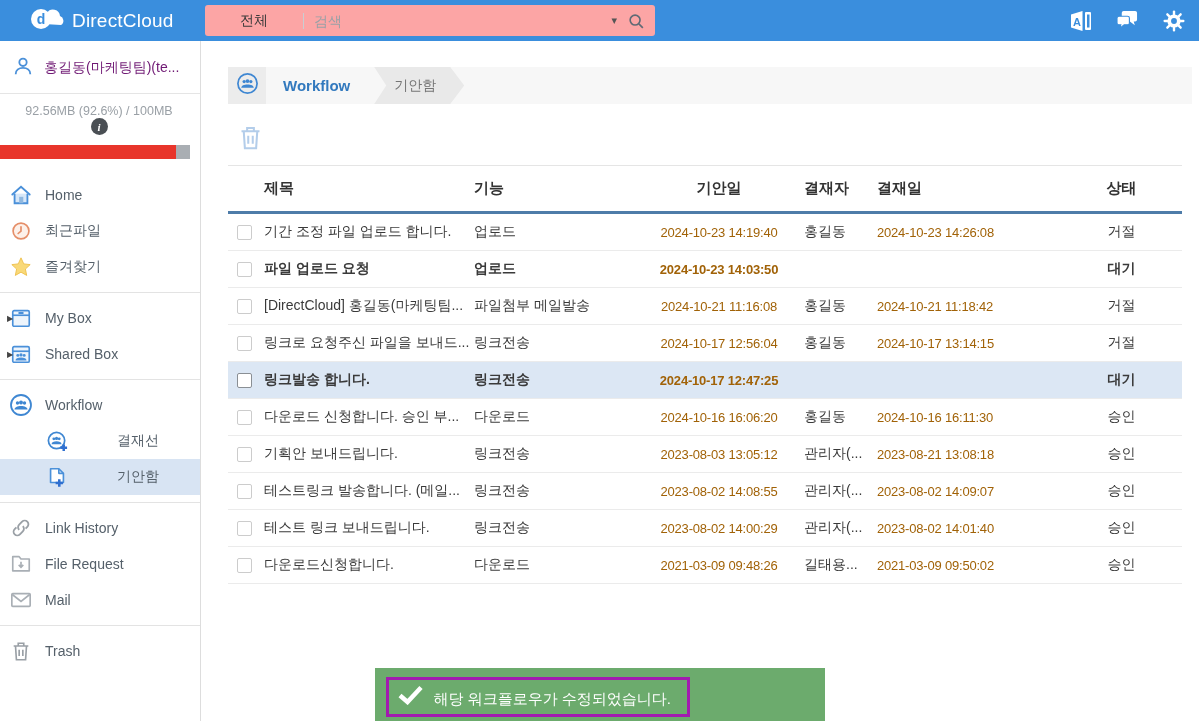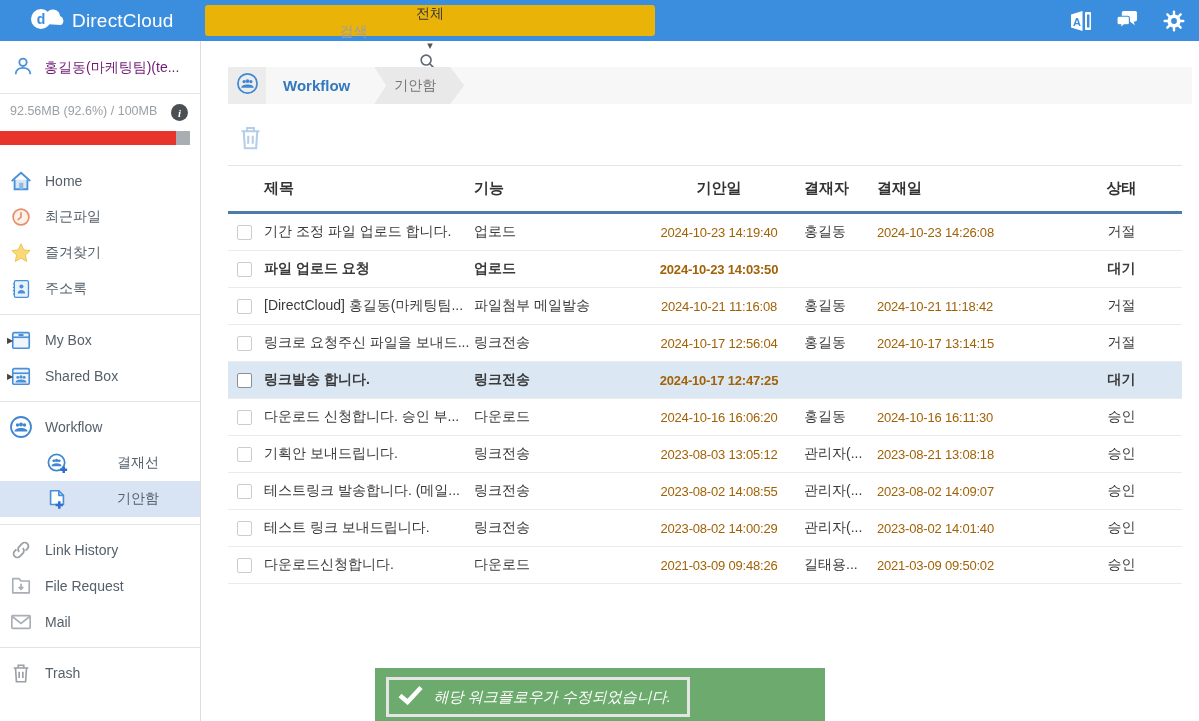--- a/index.html
+++ b/index.html
@@ -3,40 +3,40 @@
 <meta charset="utf-8">
 <style>
   * { box-sizing: border-box; margin: 0; padding: 0; }
   html,body { width:1199px; height:721px; overflow:hidden; background:#fff;
     font-family:"Liberation Sans","DejaVu Sans",sans-serif; }
 
   
   .topbar { position:relative; height:41px; background:#3a8edd; display:flex; align-items:center; }
   .logo { display:flex; align-items:center; margin-left:30px; width:165px; }
   .logo-text { color:#fff; font-size:19px; font-weight:400; margin-left:8px; letter-spacing:.2px; }
-  .searchbox { position:absolute; left:205px; top:5px; width:450px; height:31px; background:#eab308;
-    border-radius:3px; display:flex; align-items:center;flex-direction:column; }
+  .searchbox { position:absolute; left:205px; top:5px; width:450px; height:31px; background:#fca5a5;
+    border-radius:3px; display:flex; align-items:center; }
   .search-scope { width:98px; text-align:center; font-size:14px; color:#3a3a3a; cursor:pointer; }
   .search-divider { width:1px; height:16px; background:#c9ced3; }
   .search-input { flex:1; border:none; outline:none; font-size:14px; padding:0 10px;
     font-family:inherit; color:#333; background:transparent; }
   .search-input::placeholder { color:#9aa0a6; }
   .search-caret { color:#555; font-size:11px; padding:0 6px; cursor:pointer; }
   .search-btn { padding:0 10px 0 4px; display:flex; align-items:center; cursor:pointer; }
   .top-icons { margin-left:auto; display:flex; align-items:center; gap:24px; padding-right:14px; }
   .top-icon { cursor:pointer; display:flex; align-items:center; }
 
   
   .layout { display:flex; height:680px; }
 
   
   .sidebar { width:201px; border-right:1px solid #ddd; background:#fff; flex-shrink:0; }
   .user-row { display:flex; align-items:center; padding:14px 10px 12px 12px; border-bottom:1px solid #e5e5e5; }
   .user-name { margin-left:10px; font-size:14px; color:#701a75; white-space:nowrap; overflow:hidden; }
-  .storage-row { display:flex; justify-content:space-between; padding:10px 12px 8px 10px; }
+  .storage-row { display:flex; align-items:center; justify-content:space-between; padding:10px 12px 8px 10px;flex-direction:column; }
   .storage-text { font-size:12.5px; color:#9aa0a6; }
   .info-icon { width:17px; height:17px; border-radius:50%; background:#4a4f54; color:#fff;
     font-size:11px; font-weight:bold; display:flex; align-items:center; justify-content:center;
     font-family:"Liberation Serif","DejaVu Serif",serif; font-style:italic; cursor:pointer; }
   .storage-bar { width:190px; height:14px; background:#a9aeb3; margin:2px 0 10px 0; }
   .storage-fill { height:100%; background:#e8352b; }
   .nav { list-style:none; padding-top:8px; }
   .nav li.item { height:36px; display:flex; align-items:center; padding-left:8px; cursor:pointer;
     font-size:14px; color:#55606a; position:relative; }
   .nav li.item .ic { width:26px; display:flex; justify-content:center; }
@@ -69,22 +69,22 @@
   tr.row-bold td { font-weight:bold; }
   tr.row-selected td { background:#dce7f4; }
   .cbx { display:inline-block; width:15px; height:15px; border:1px solid #ccc; border-radius:2px;
     background:#fff; vertical-align:middle; cursor:pointer; }
   tr.row-selected .cbx { border-color:#8a8f94; }
   td.cbx-cell { padding-left:9px; }
 
   
   .toast { position:fixed; left:50%; transform:translateX(-50%); top:668px; width:450px; height:70px;
     background:#6cab6d; padding:9px 11px; }
-  .toast-annotation { display:inline-flex; align-items:center; border:3px solid #e5e5e5;
-    padding:5px 16px 5px 9px;font-style:italic; }
+  .toast-annotation { display:inline-flex; align-items:flex-end; border:3px solid #a21caf;
+    padding:5px 16px 5px 9px; }
   .toast-msg { color:#fff; font-size:15px; margin-left:11px; white-space:nowrap; }
 </style>
 </head>
 <body>
 
 <div class="topbar">
   <div class="logo">
     <span>
       <svg width="34" height="26" viewBox="0 0 34 26">
         <circle cx="11" cy="13" r="10" fill="#fff"></circle>
@@ -178,31 +178,20 @@
       </span>
       <span class="lbl">최근파일</span>
     </li>
     <li class="item">
       <span class="ic">
         <svg width="22" height="22" viewBox="0 0 24 24">
           <path d="M12 2 l3 6.6 7 .8 -5.2 4.8 1.4 7 L12 17.6 5.8 21.2 7.2 14.2 2 9.4 l7-.8 z" fill="#f9d978" stroke="#eec04c"></path>
         </svg>
       </span>
       <span class="lbl">즐겨찾기</span>
-    </li>
-    <li class="item">
-      <span class="ic">
-        <svg width="20" height="20" viewBox="0 0 24 24">
-          <rect x="4" y="2" width="17" height="20" rx="2" fill="#e9f2fb" stroke="#4a90d9" stroke-width="1.6"></rect>
-          <circle cx="12.5" cy="9" r="2.5" fill="#4a90d9"></circle>
-          <path d="M8 17.5 c0-2.8 2-4.2 4.5-4.2 s4.5 1.4 4.5 4.2 z" fill="#4a90d9"></path>
-          <path d="M4 6 H2.2 M4 10 H2.2 M4 14 H2.2 M4 18 H2.2" stroke="#4a90d9" stroke-width="1.4"></path>
-        </svg>
-      </span>
-      <span class="lbl">주소록</span>
     </li>
     <li class="divider"></li>
     <li class="item">
       <span class="expand-caret">▶</span>
       <span class="ic">
         <svg width="22" height="22" viewBox="0 0 24 24">
           <rect x="3" y="4" width="18" height="17" rx="1.5" fill="#eef5fc" stroke="#4a90d9" stroke-width="1.8"></rect>
           <path d="M3 9 H21" stroke="#4a90d9" stroke-width="1.8"></path>
           <rect x="9" y="5.5" width="6" height="2" rx="1" fill="#4a90d9"></rect>
         </svg>

